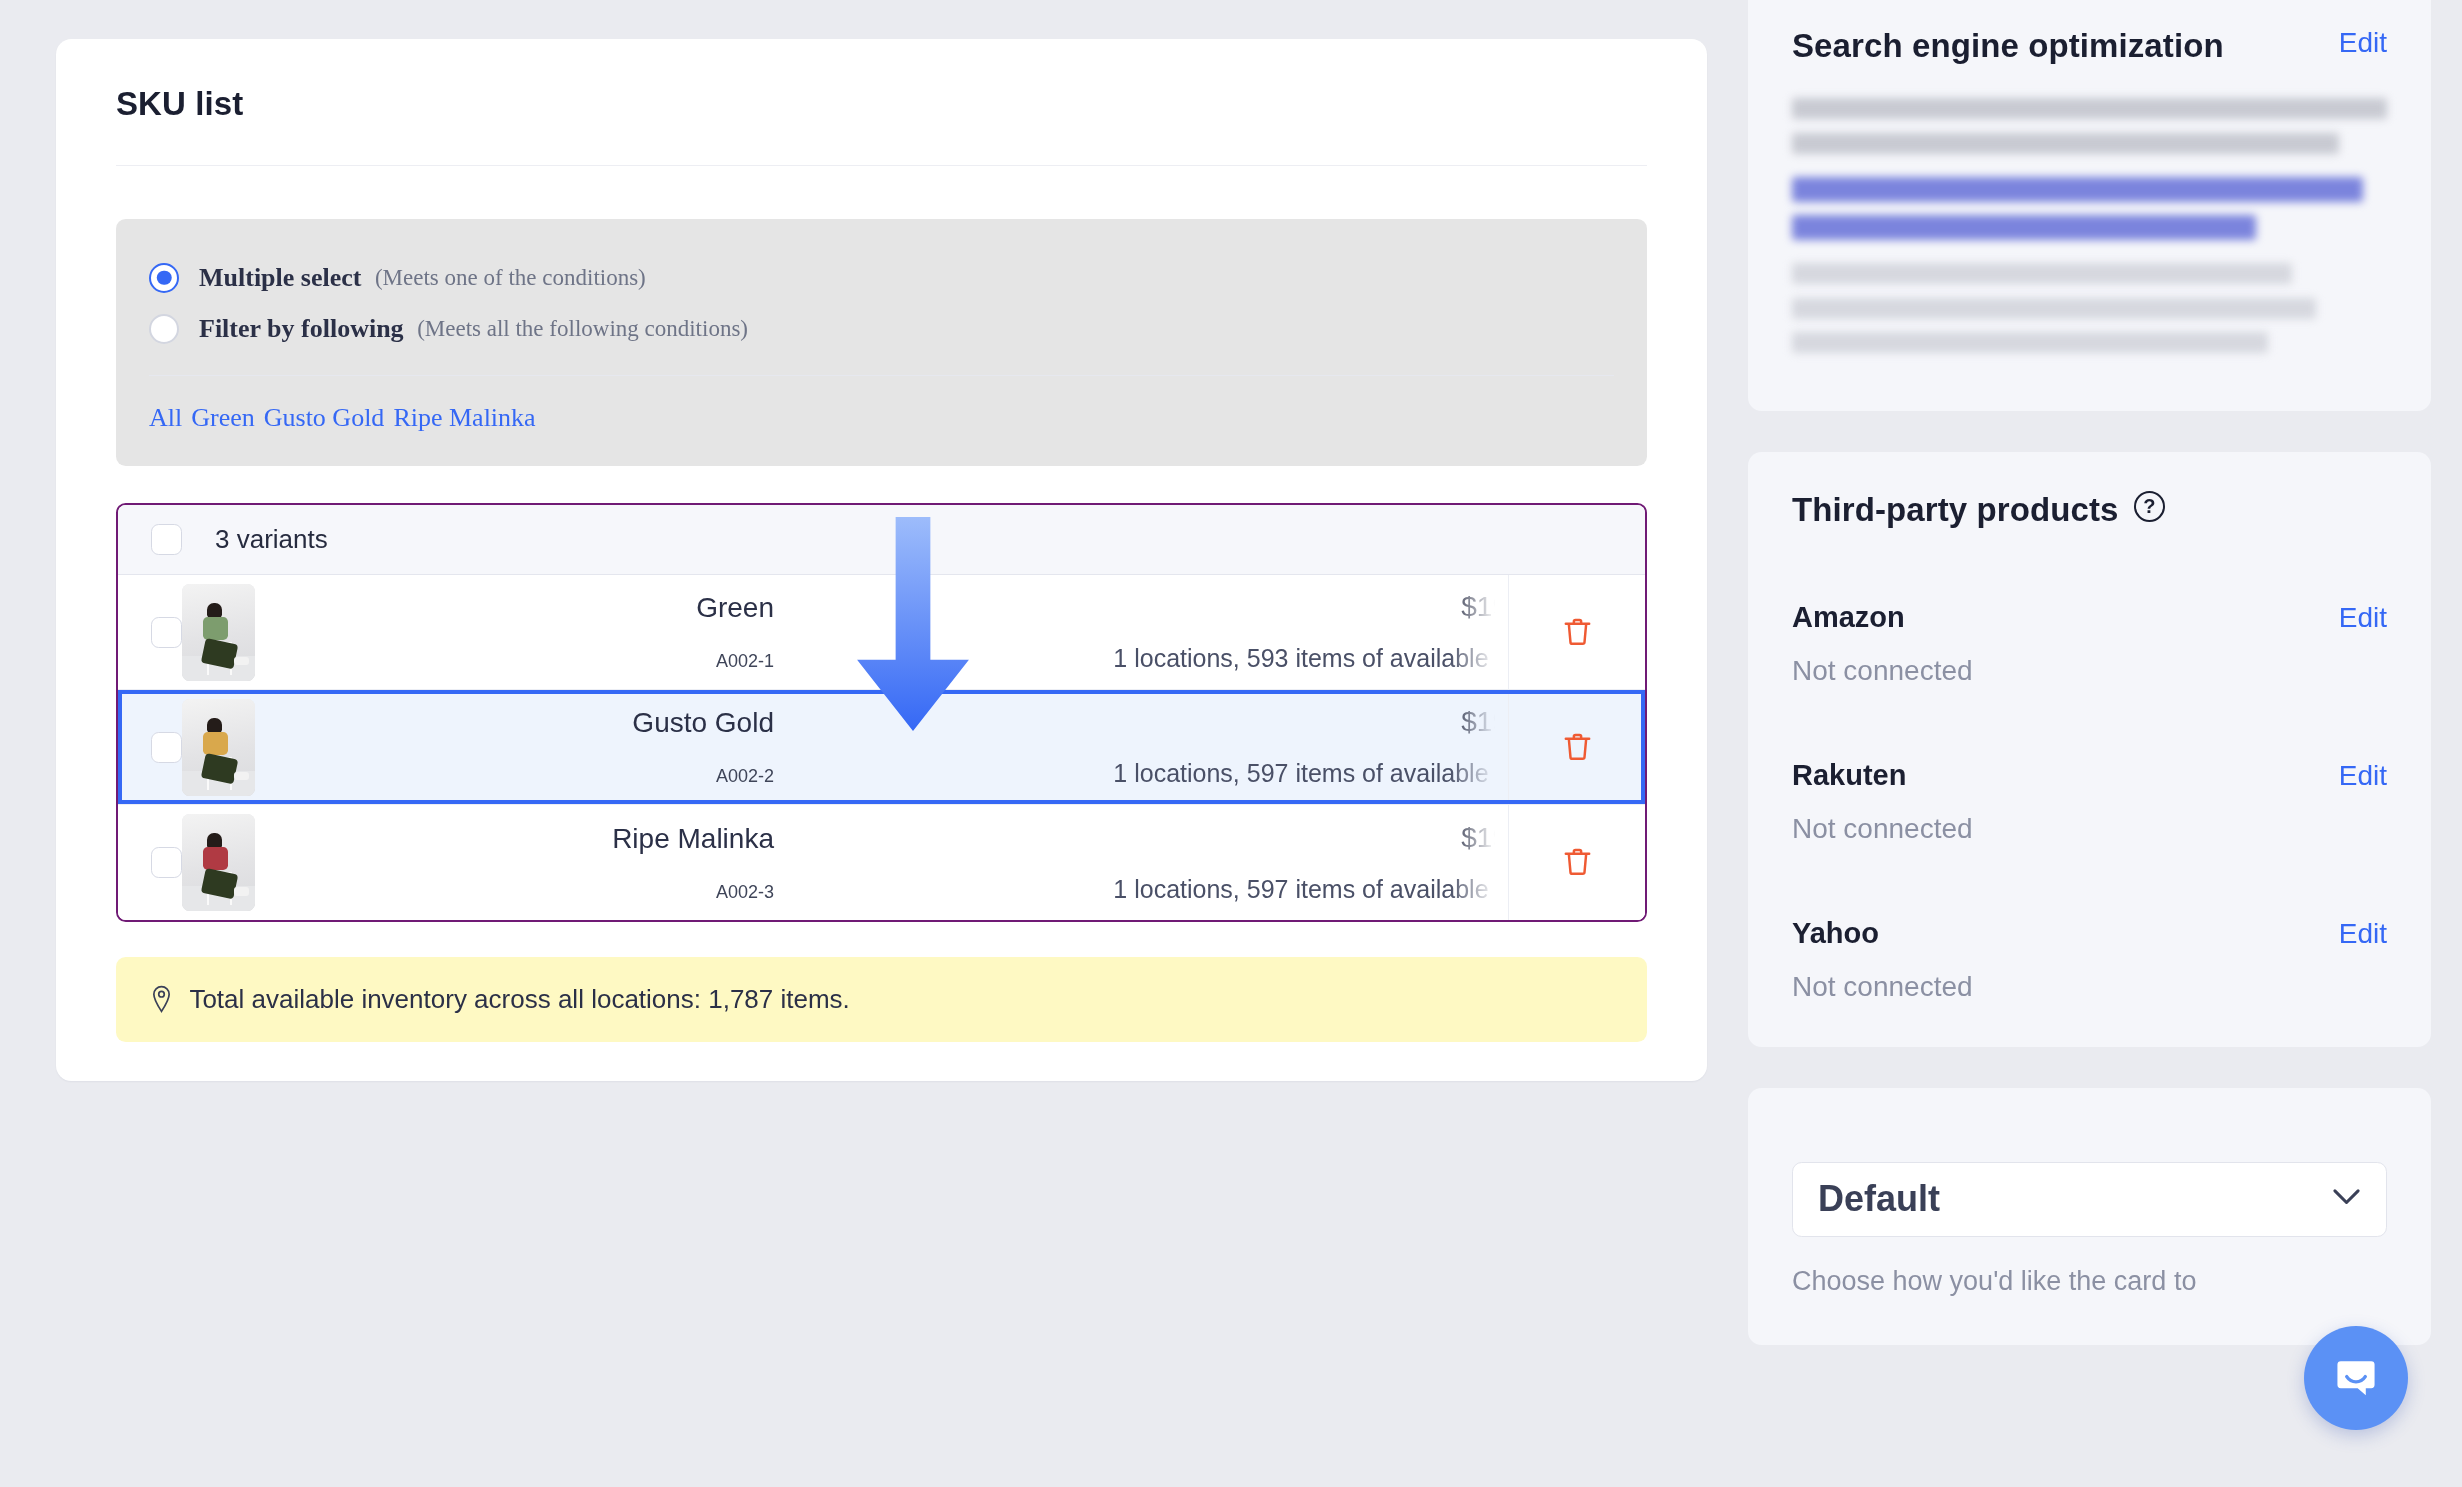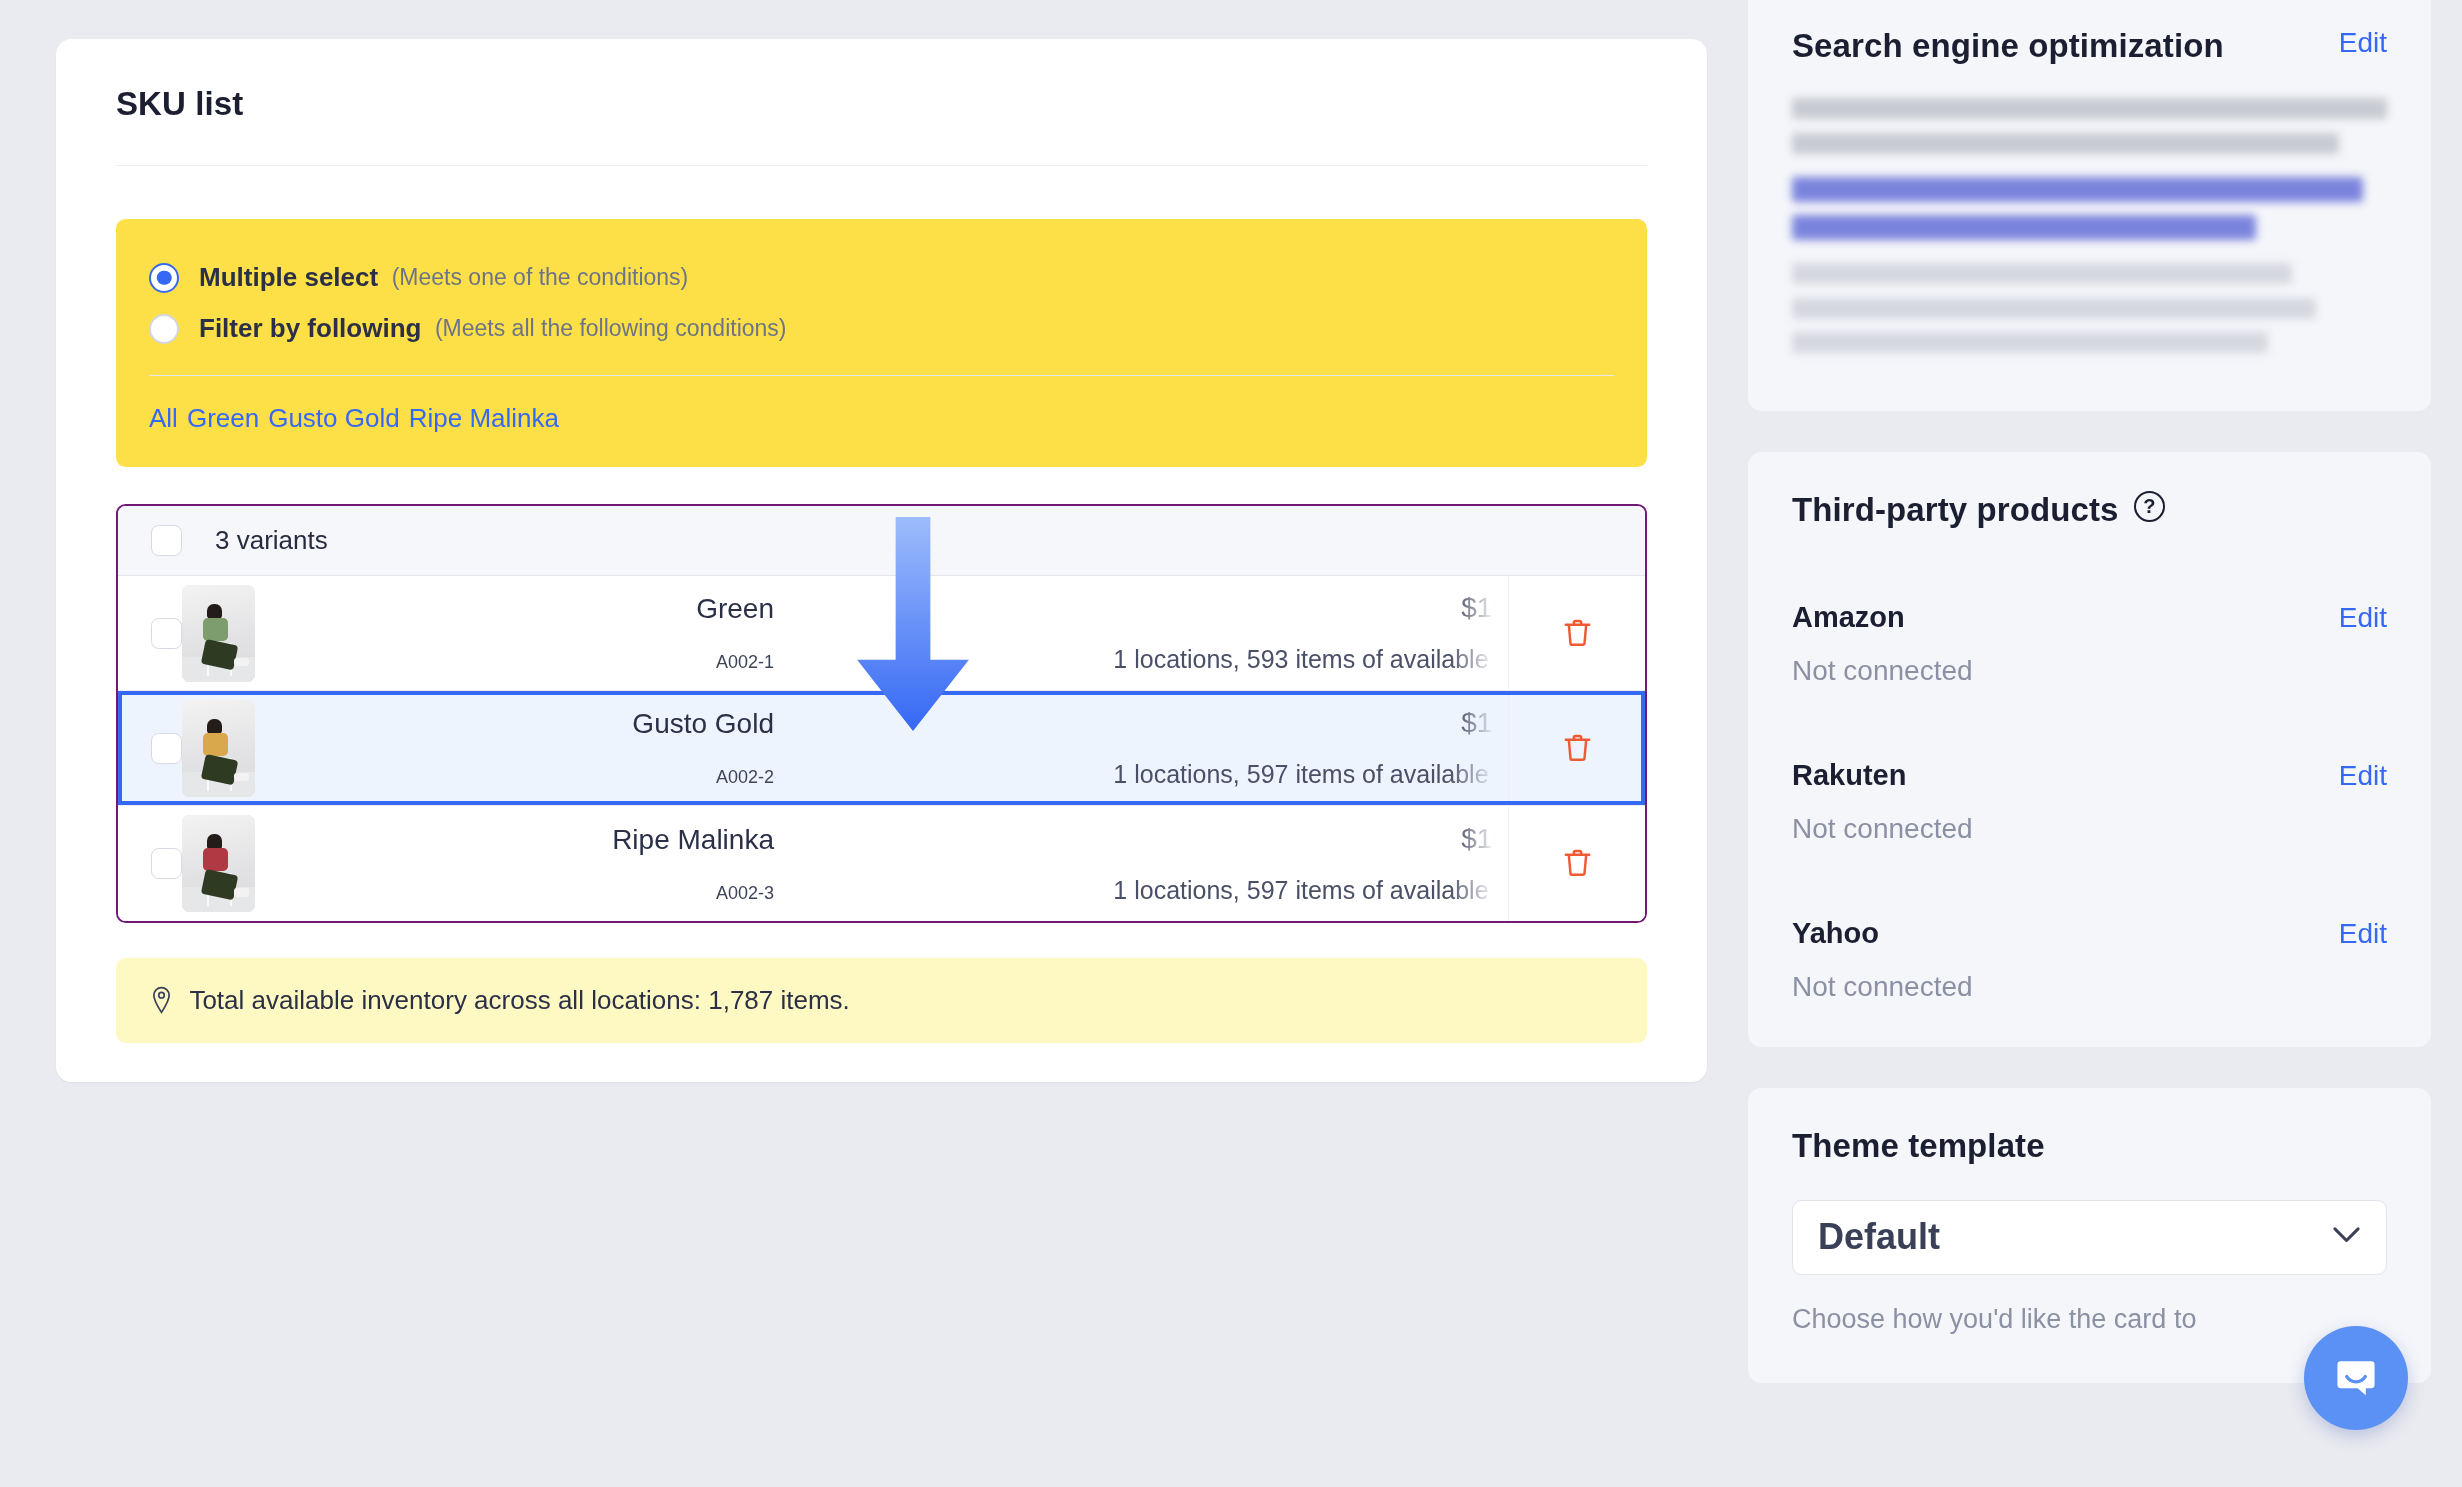--- a/index.html
+++ b/index.html
@@ -23,23 +23,24 @@
   .sku-card-title {
     font-size: 33px; font-weight: 700; color: #1b1f31;
     letter-spacing: 0.1px;
     padding: 46px 60px 42px 60px;
   }
   .sku-card-divider { height: 1px; background: #edeef3; margin: 0 60px; }
 
   
   .filter-panel {
     margin: 53px 60px 0 60px;
-    background: #fde047;
+    background: #e5e5e5;
     border-radius: 9.7px;
     padding: 33px 0 0 0;
+    font-family: Liberation Serif, serif;
   }
   .radio-row { display: flex; align-items: center; padding: 0 0 0 33px; height: 51px; }
   .radio {
     width: 30px; height: 30px; border-radius: 50%;
     border: 2.4px solid #d3d6e0; background: #fff;
     flex: none; position: relative;
   }
   .radio.checked { border-color: #3568f5; }
   .radio.checked::after {
     content:""; position: absolute; left: 50%; top: 50%;
@@ -413,23 +414,20 @@
       <div class="tp-item">
         <div class="tp-row">
           <span class="tp-name">Yahoo</span>
           <span class="tp-edit">Edit</span>
         </div>
         <div class="tp-status">Not connected</div>
       </div>
     </div>
 
     <div class="side-card">
-      <div class="side-head">
-        <span class="side-title">Theme template</span>
-      </div>
       <div class="select-box">
         <span class="select-value">Default</span>
         <span class="chev">
           <svg width="29" height="17.4" viewBox="0 0 20 12" fill="none">
             <path d="M2 2l8 8 8-8" stroke="#3a4057" stroke-width="2.1" stroke-linecap="round" stroke-linejoin="round"></path>
           </svg>
         </span>
       </div>
       <div class="theme-hint">Choose how you'd like the card to</div>
     </div>

